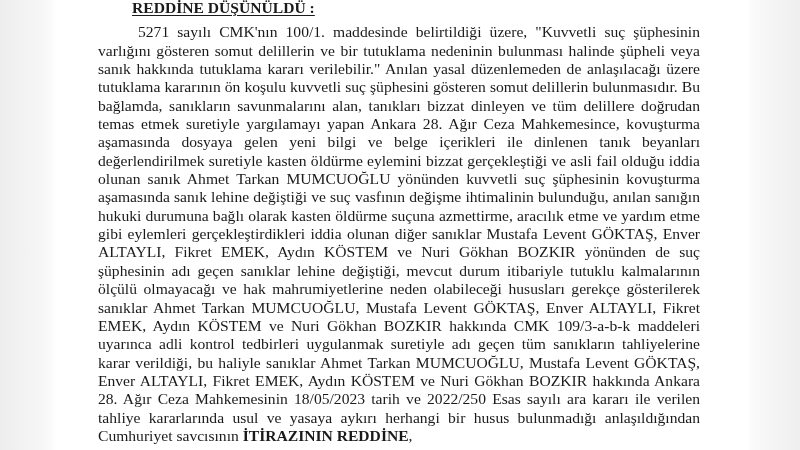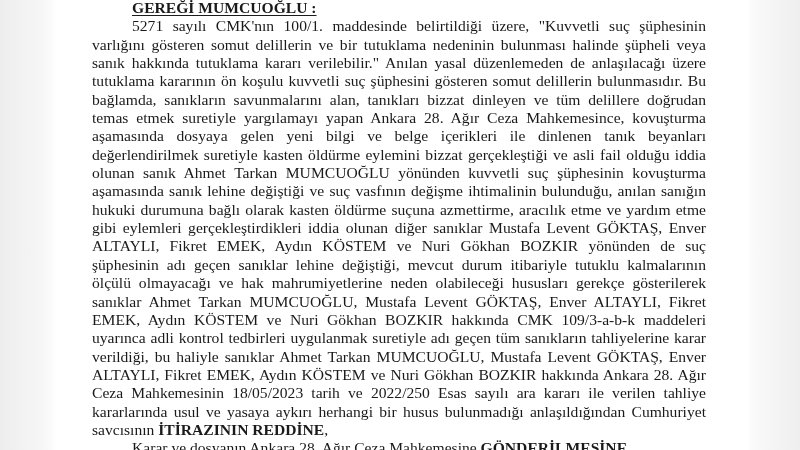--- a/index.html
+++ b/index.html
@@ -38,35 +38,35 @@
   .heading {
     margin-left: 40px;
     font-weight: bold;
     text-decoration: underline;
     text-underline-offset: 2px;
     text-decoration-thickness: 1px;
     text-align: left;
   }
   .para {
     text-indent: 40px;
-    margin: 0;
+    margin: 6px;
   }
   .para.single {
     text-align: left;
   }
   .b {
     font-weight: bold;
   }
 </style>
 </head>
 <body>
 
 <div class="bg"></div>
 <div class="page"></div>
 
 <div class="doc">
-  <div class="heading">GEREĞİ MUMCUOĞLU :</div>
+  <div class="heading">REDDİNE DÜŞÜNÜLDÜ :</div>
 
   <p class="para"><span>5271 sayılı CMK'nın 100/1. maddesinde belirtildiği üzere, "Kuvvetli suç şüphesinin varlığını gösteren somut delillerin ve bir tutuklama nedeninin bulunması halinde şüpheli veya sanık hakkında tutuklama kararı verilebilir." Anılan yasal düzenlemeden de anlaşılacağı üzere tutuklama kararının ön koşulu kuvvetli suç şüphesini gösteren somut delillerin bulunmasıdır. Bu bağlamda, sanıkların savunmalarını alan, tanıkları bizzat dinleyen ve tüm delillere doğrudan temas etmek suretiyle yargılamayı yapan Ankara 28. Ağır Ceza Mahkemesince, kovuşturma aşamasında dosyaya gelen yeni bilgi ve belge içerikleri ile dinlenen tanık beyanları değerlendirilmek suretiyle kasten öldürme eylemini bizzat gerçekleştiği ve asli fail olduğu iddia olunan sanık Ahmet Tarkan MUMCUOĞLU yönünden kuvvetli suç şüphesinin kovuşturma aşamasında sanık lehine değiştiği ve suç vasfının değişme ihtimalinin bulunduğu, anılan sanığın hukuki durumuna bağlı olarak kasten öldürme suçuna azmettirme, aracılık etme ve yardım etme gibi eylemleri gerçekleştirdikleri iddia olunan diğer sanıklar Mustafa Levent GÖKTAŞ, Enver ALTAYLI, Fikret EMEK, Aydın KÖSTEM ve Nuri Gökhan BOZKIR yönünden de suç şüphesinin adı geçen sanıklar lehine değiştiği, mevcut durum itibariyle tutuklu kalmalarının ölçülü olmayacağı ve hak mahrumiyetlerine neden olabileceği hususları gerekçe gösterilerek sanıklar Ahmet Tarkan MUMCUOĞLU, Mustafa Levent GÖKTAŞ, Enver ALTAYLI, Fikret EMEK, Aydın KÖSTEM ve Nuri Gökhan BOZKIR hakkında CMK 109/3-a-b-k maddeleri uyarınca adli kontrol tedbirleri uygulanmak suretiyle adı geçen tüm sanıkların tahliyelerine karar verildiği, bu haliyle sanıklar Ahmet Tarkan MUMCUOĞLU, Mustafa Levent GÖKTAŞ, Enver ALTAYLI, Fikret EMEK, Aydın KÖSTEM ve Nuri Gökhan BOZKIR hakkında Ankara 28. Ağır Ceza Mahkemesinin 18/05/2023 tarih ve 2022/250 Esas sayılı ara kararı ile verilen tahliye kararlarında usul ve yasaya aykırı herhangi bir husus bulunmadığı anlaşıldığından Cumhuriyet savcısının </span><span class="b">İTİRAZININ REDDİNE</span><span>,</span></p>
 
   <p class="para single"><span>Karar ve dosyanın Ankara 28. Ağır Ceza Mahkemesine </span><span class="b">GÖNDERİLMESİNE</span><span>,</span></p>
 
 </div>
 
 </body></html>

